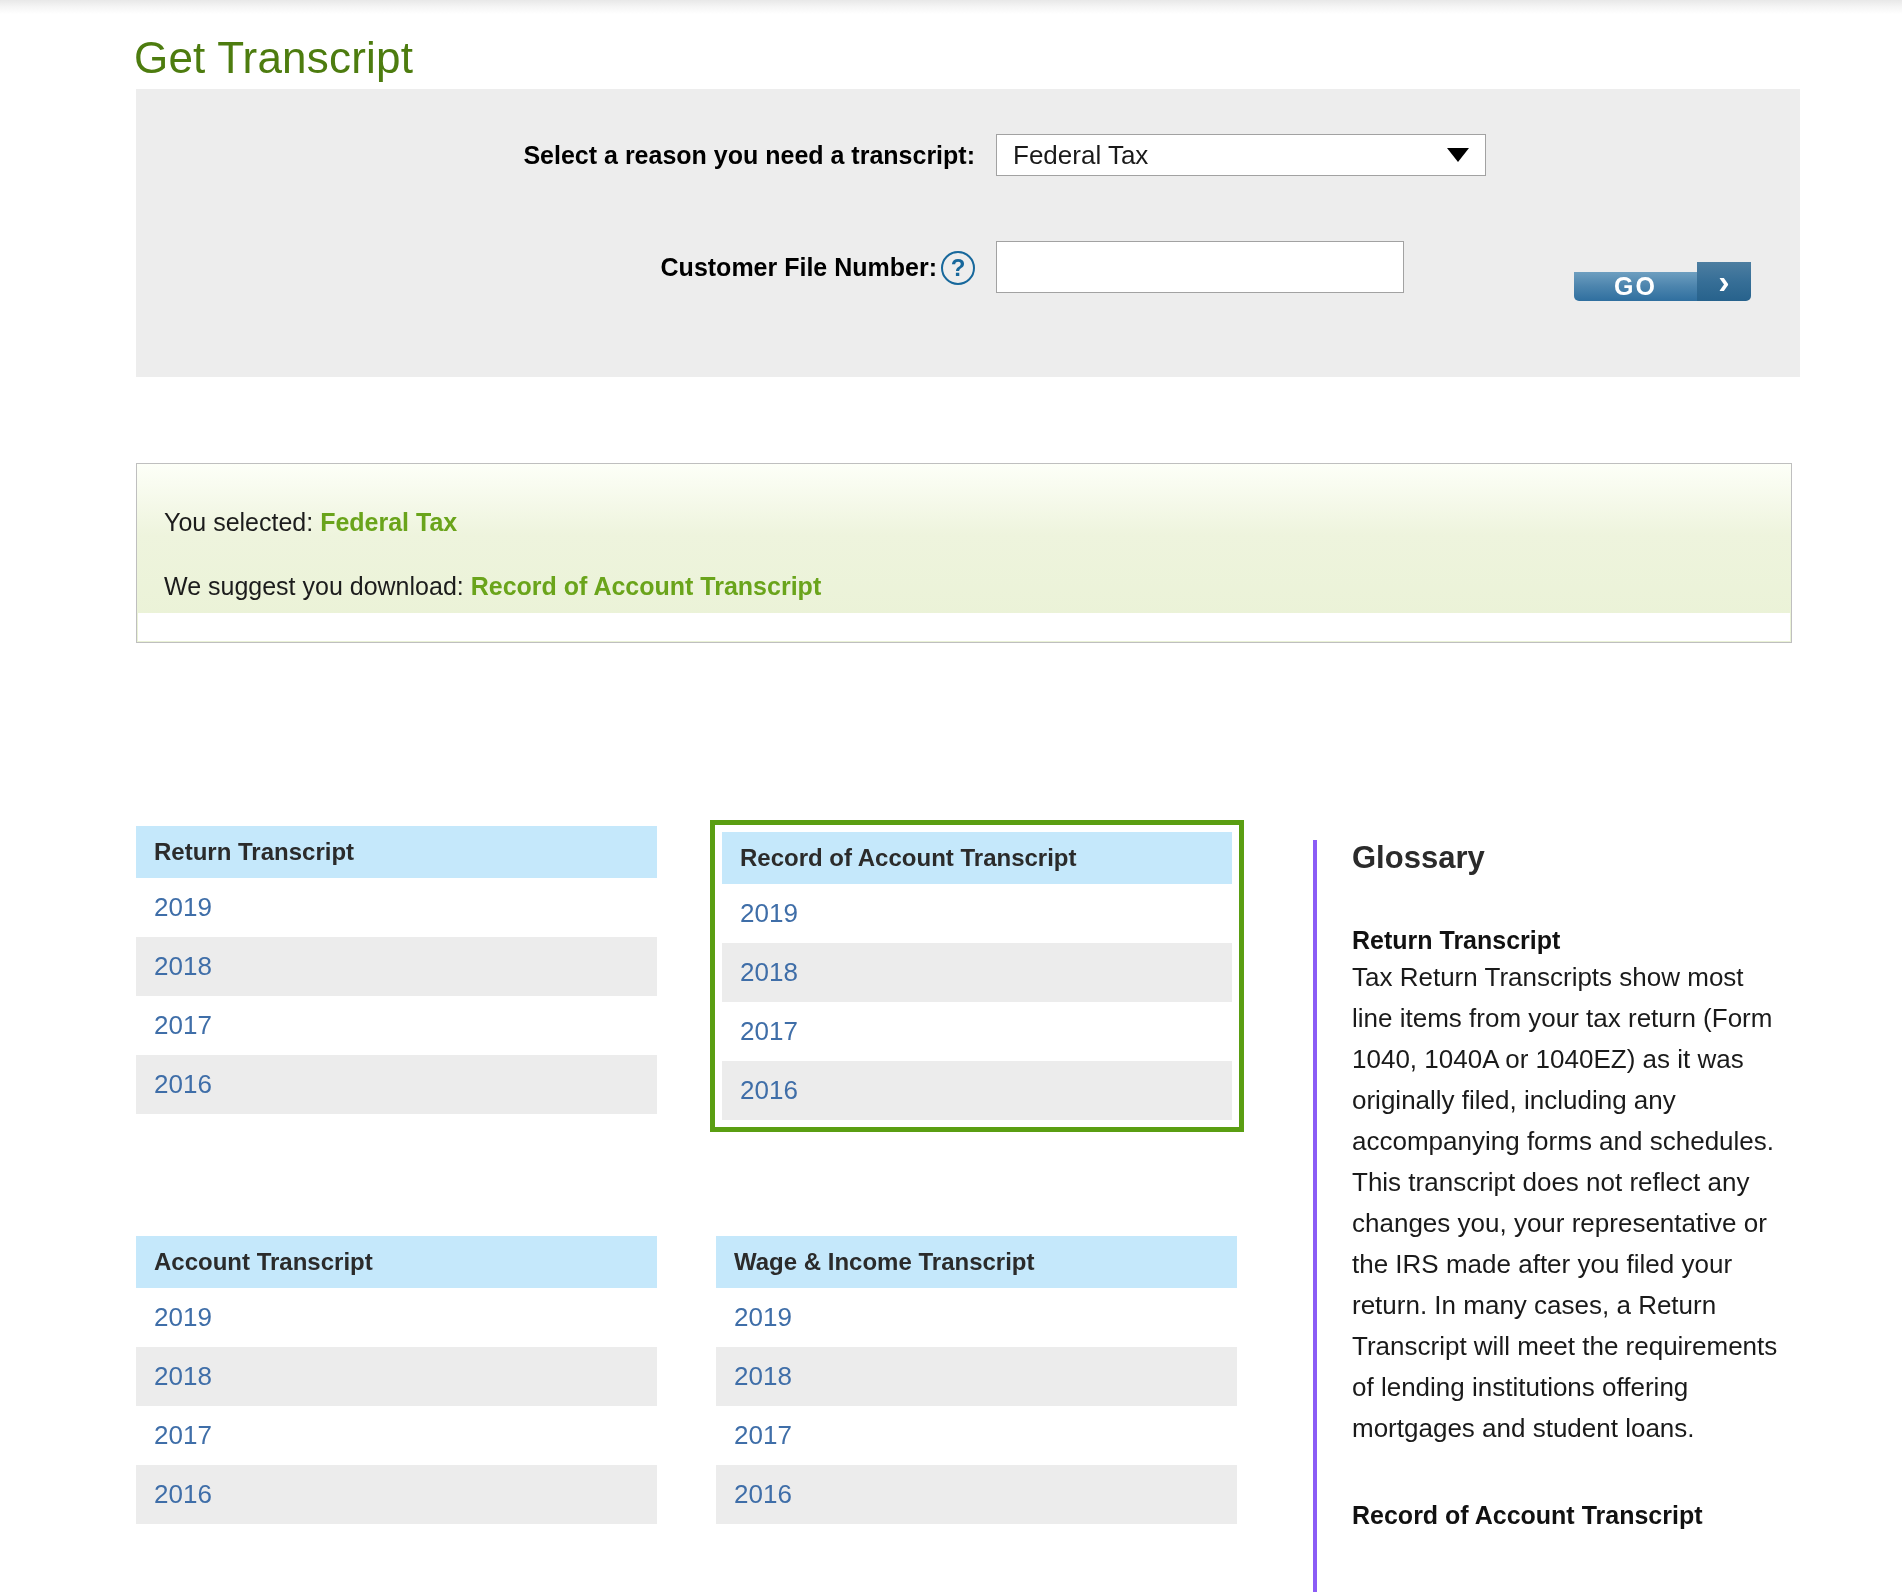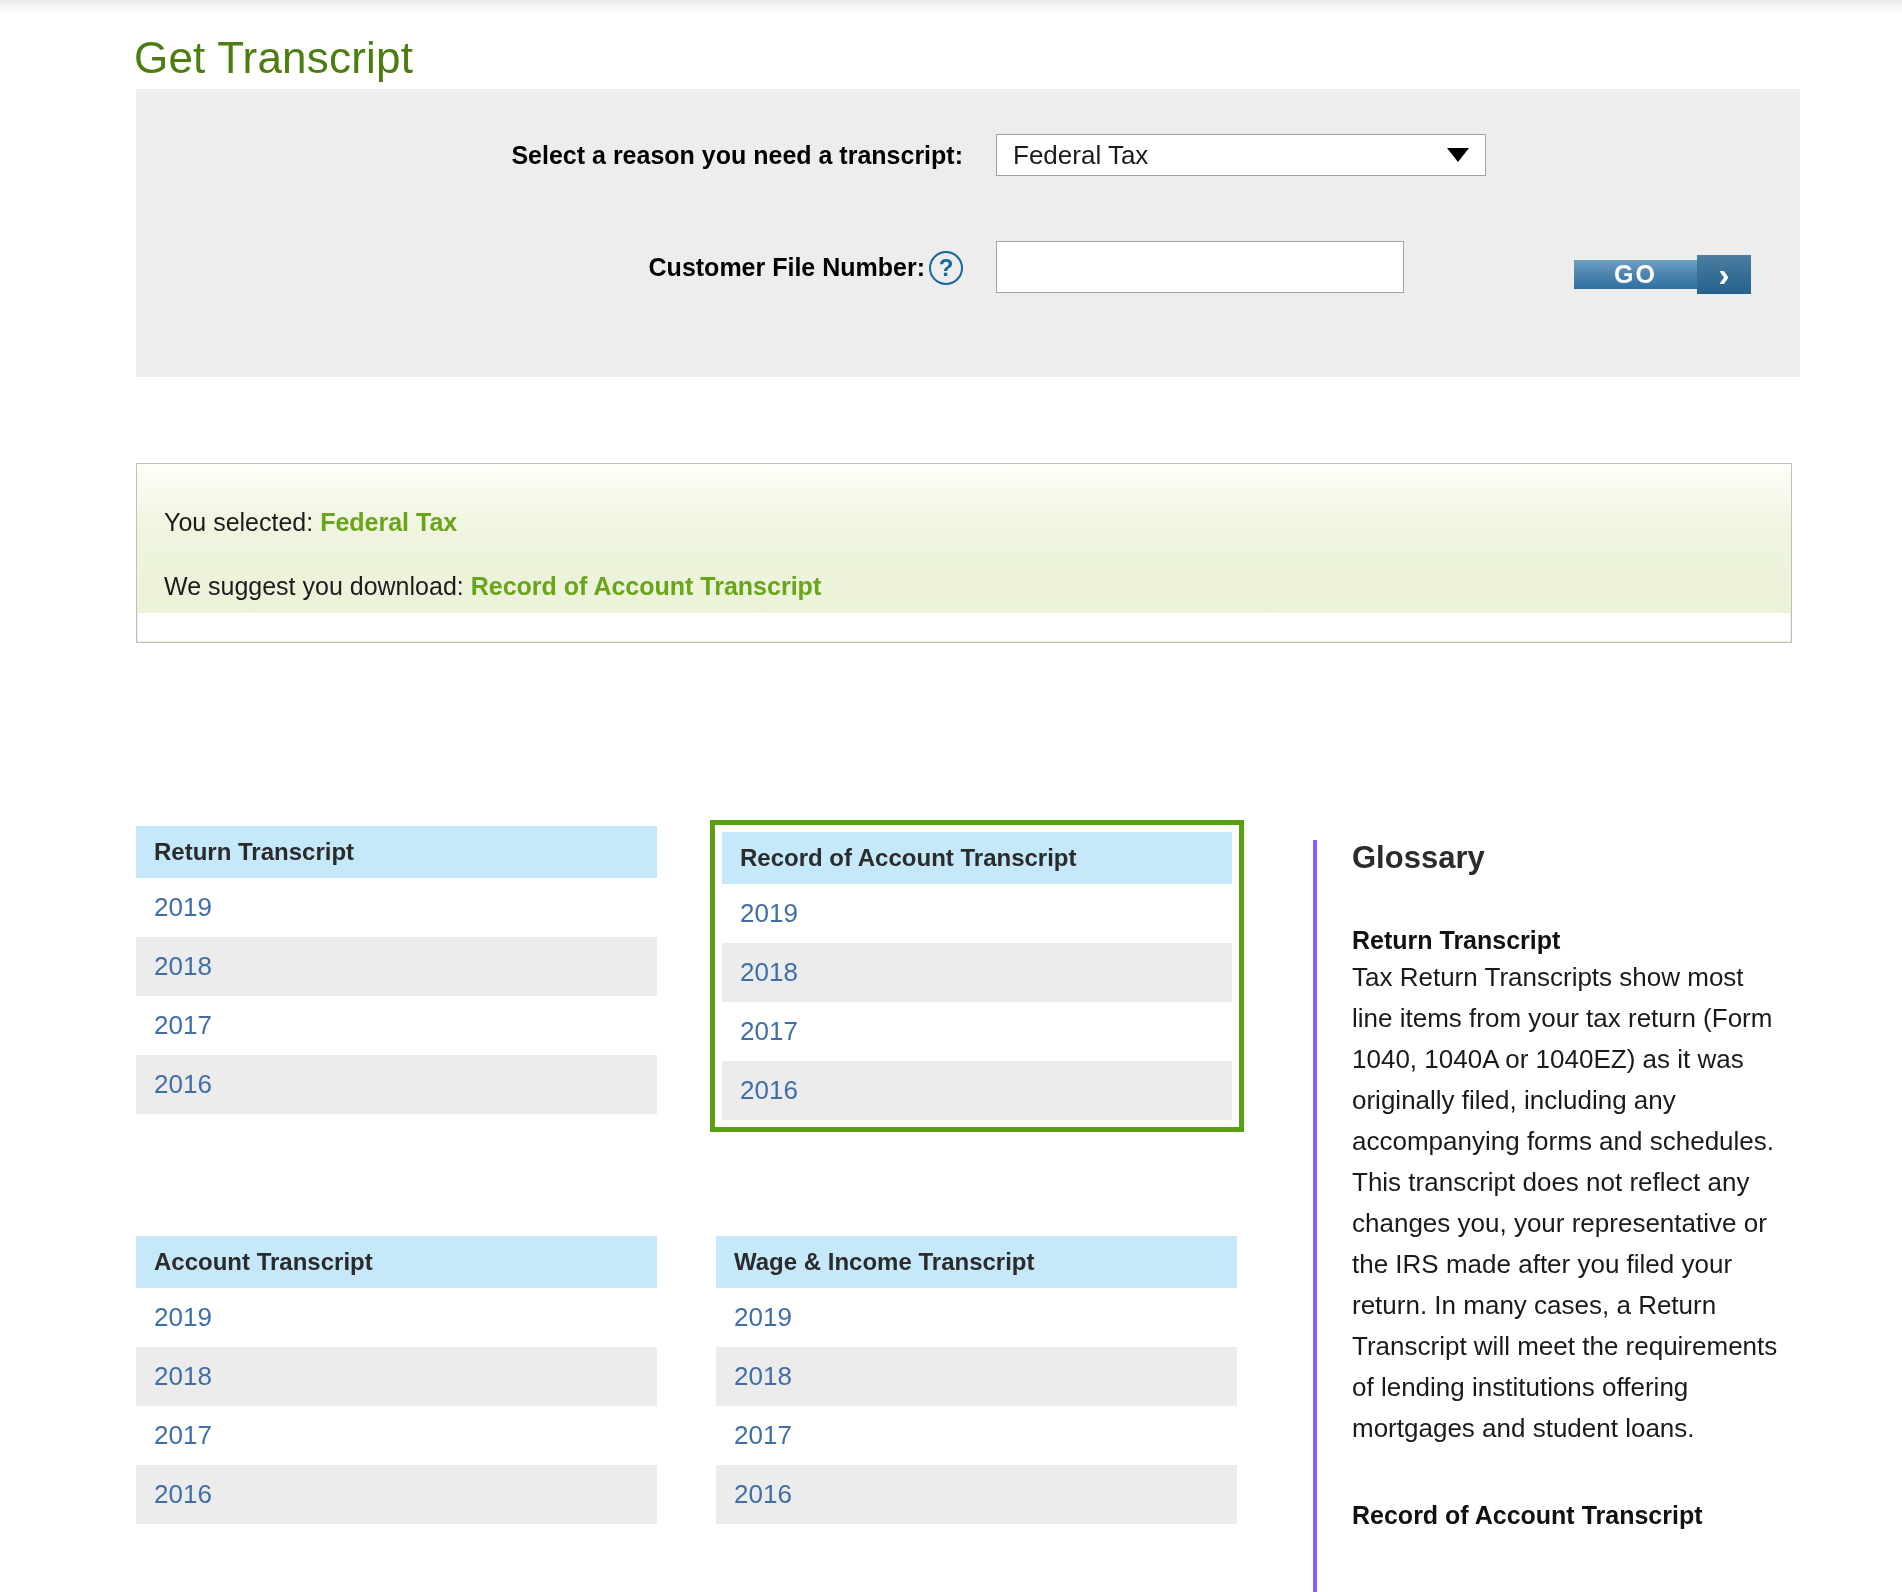--- a/index.html
+++ b/index.html
@@ -47,21 +47,21 @@
     position: absolute;
     display: flex;
     align-items: center;
   }
   .row-reason { left: 0; top: 45px; width: 1664px; }
   .row-cfn    { left: 0; top: 152px; width: 1664px; }
 
   .field-label {
     width: 860px;
     text-align: right;
-    padding-right: 33px;
+    padding-right: 21px;
     font-size: 25px;
     font-weight: bold;
     color: #000000;
     display: flex;
     justify-content: flex-end;
     align-items: center;
   }
 
   .select-box {
     position: relative;
@@ -116,21 +116,21 @@
 
   .go-button {
     position: absolute;
     left: 1574px;
     top: 247px;
     width: 177px;
     height: 54px;
     border: none;
     padding: 0;
     display: flex;
-    align-items: center;
+    align-items: flex-end;
     cursor: pointer;
     border-radius: 5px;
     overflow: hidden;
   }
   .go-main {
     flex: 1;
     background: linear-gradient(to bottom, #6e9fc0 0%, #4d85ae 48%, #2f6f9f 100%);
     display: flex;
     align-items: center;
     justify-content: center;

